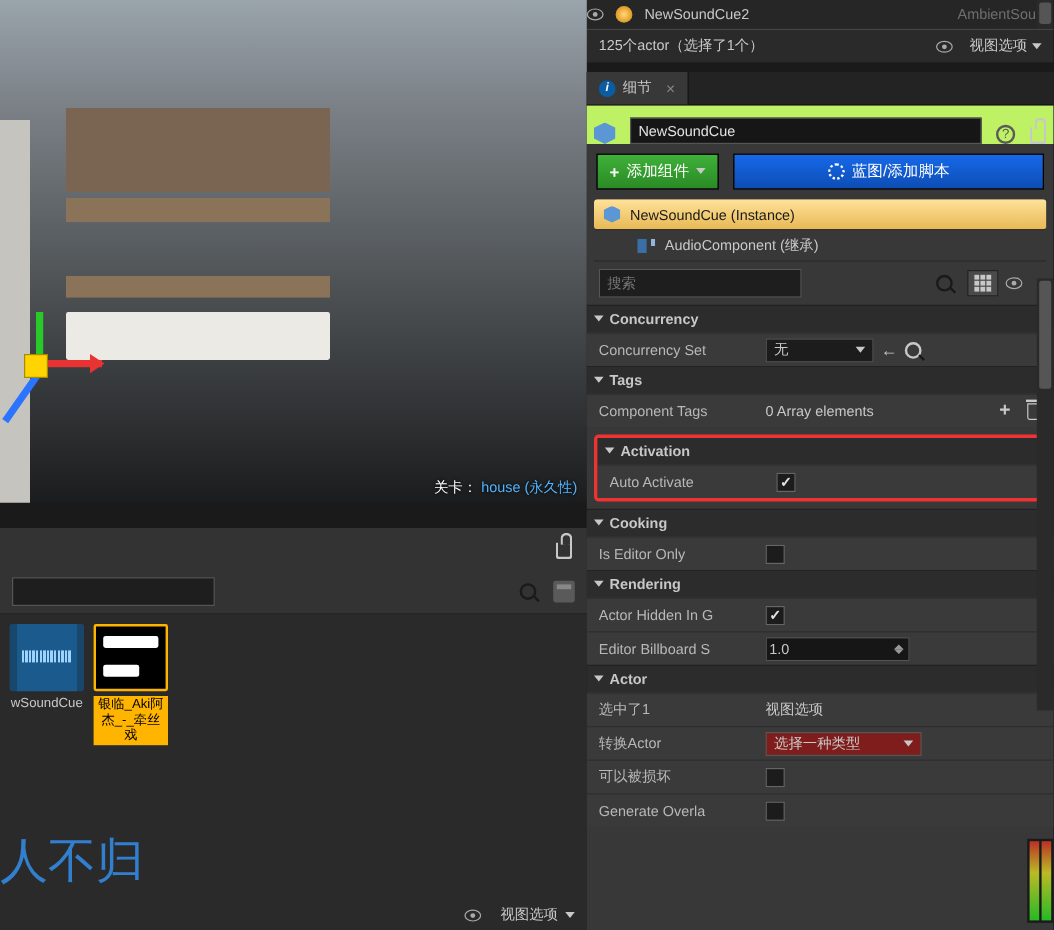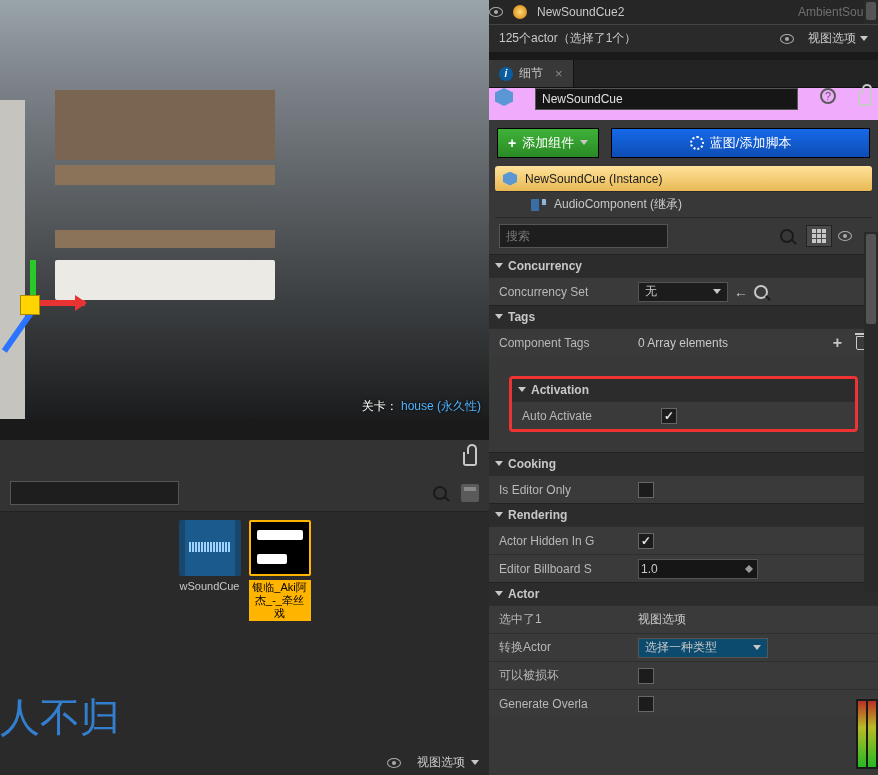--- a/index.html
+++ b/index.html
@@ -25,21 +25,21 @@
 .outliner-row .name { flex:1; color:#c8c8c8; }
 .outliner-row .type { color:#6f6f6f; margin-right:8px;}
 .actor-count-bar { position:absolute; left:489px; top:24px; height:28px; width:389px; background:#2a2a2a; border-top:1px solid #444; display:flex; align-items:center; padding:0 10px; justify-content:space-between;}
 .view-opts { display:flex; align-items:center; gap:4px;}
 .tri-down { width:0;height:0;border:4px solid transparent;border-top:5px solid #c8c8c8;margin-top:3px;}
 .details-panel { position:absolute; left:489px; top:60px; width:389px; height:715px; background:#383838; }
 .tab-bar { height:28px; display:flex; background:#232323; border-bottom:1px solid #111;}
 .tab { display:flex;align-items:center;gap:6px;padding:0 10px;background:#383838;border-right:1px solid #111;}
 .tab .icon-i { width:14px;height:14px;border-radius:50%;background:#0a5da0;color:#fff;display:flex;align-items:center;justify-content:center;font-size:10px;font-weight:bold;font-style:italic;}
 .tab .close { color:#888;font-size:13px;margin-left:6px;}
-.name-row { height:32px; display:flex;align-items:flex-start;padding:0 6px;gap:22px;background:#f0abfc;}
+.name-row { height:32px; display:flex;align-items:flex-end;padding:0 6px;gap:12px;background:#bef264;}
 .cube-icon { width:18px;height:18px;background:#5a97d4;clip-path:polygon(50% 0,100% 25%,100% 75%,50% 100%,0 75%,0 25%);}
 .name-input { flex:1;height:22px;background:#161616;border:1px solid #555;color:#e2e2e2;padding:0 6px;font-size:12px;}
 .help-icon { width:16px;height:16px;border:2px solid #5a5a5a;border-radius:50%;color:#5a5a5a;display:flex;align-items:center;justify-content:center;font-size:11px;}
 .lock-icon { width:14px;height:14px;border:2px solid #c8c8c8;border-top:none;border-radius:0 0 3px 3px;position:relative;margin-top:4px;}
 .lock-icon:before{content:"";position:absolute;top:-8px;left:2px;width:6px;height:8px;border:2px solid #c8c8c8;border-bottom:none;border-radius:5px 5px 0 0;}
 .btn-row { display:flex;gap:12px;padding:8px 8px;}
 .btn { height:30px;display:flex;align-items:center;gap:6px;padding:0 10px;color:#fff;border:1px solid #000;font-size:13px;}
 .btn-green{background:linear-gradient(#3fb139,#2a8a25);}
 .btn-blue{background:linear-gradient(#1669e9,#0d4db5);flex:1;justify-content:center;}
 .plus{font-weight:bold;font-size:14px;}
@@ -54,44 +54,44 @@
 .mag-icon { width:14px;height:14px;border:2px solid #1a1a1a;border-radius:50%;position:relative;}
 .mag-icon:after{content:"";position:absolute;width:6px;height:2px;background:#1a1a1a;transform:rotate(45deg);right:-5px;bottom:-2px;}
 .search-box-wrap{flex:1;position:relative;}
 .search-box-wrap .mag-icon{position:absolute;right:6px;top:5px;}
 .grid-btn { width:26px;height:22px;background:#4a4a4a;border:1px solid #222;display:grid;grid-template-columns:repeat(3,4px);grid-template-rows:repeat(3,4px);gap:1px;padding:3px;place-content:center;}
 .grid-btn span{background:#c8c8c8;}
 .eye-btn{display:flex;align-items:center;gap:2px;}
 .section { border-top:1px solid #222;}
 .section-header { height:22px;background:#2c2c2c;display:flex;align-items:center;padding:0 6px;gap:5px;font-weight:bold;}
 .section-header .tri { width:0;height:0;border:4px solid transparent;border-top:5px solid #c8c8c8;transform:rotate(0deg);margin-top:2px;}
-.section.highlighted{border:3px solid #e33;border-radius:4px;margin:20px;}
+.section.highlighted{border:3px solid #e33;border-radius:4px;margin:6px;}
 .prop-row { height:28px;display:flex;align-items:center;padding:0 10px;background:#3a3a3a;border-top:1px solid #2e2e2e;gap:24px;}
 .prop-row .label{width:115px;color:#b8b8b8;white-space:nowrap;overflow:hidden;}
 .prop-row .val{flex:1;display:flex;align-items:center;gap:6px;}
 .dropdown { height:20px;background:#1c1c1c;border:1px solid #555;color:#c8c8c8;display:flex;align-items:center;padding:0 6px;min-width:90px;justify-content:space-between;}
-.dropdown.light{background:#0c4a6e;min-width:130px;}
+.dropdown.light{background:#7f1d1d;min-width:130px;}
 .checkbox { width:16px;height:16px;background:#1c1c1c;border:1px solid #666;display:flex;align-items:center;justify-content:center;}
 .checkbox.checked:after{content:"✓";color:#e2e2e2;font-size:12px;font-weight:bold;}
 .spinner { height:20px;background:#161616;border:1px solid #555;display:flex;align-items:center;padding:0 2px;min-width:120px;position:relative;}
 .spinner .arrows{position:absolute;right:4px;display:flex;flex-direction:column;gap:0;}
 .spinner .arrows span{width:0;height:0;border:4px solid transparent;}
 .spinner .arrows .up{border-bottom:4px solid #999;}
 .spinner .arrows .dn{border-top:4px solid #999;}
 .add-btn{font-size:16px;color:#c8c8c8;font-weight:bold;margin-left:auto;}
 .trash{width:12px;height:14px;border:1.5px solid #c8c8c8;border-radius:0 0 2px 2px;margin-left:8px;position:relative;}
 .trash:before{content:"";position:absolute;top:-4px;left:-2px;width:14px;height:2px;background:#c8c8c8;}
 .asset-browser { position:absolute; left:0; top:440px; width:489px; height:335px; background:#2a2a2a;}
 .ab-top { height:72px;background:#333;border-bottom:1px solid #222;position:relative;}
 .ab-lock{position:absolute;right:12px;top:8px;}
 .ab-search { position:absolute;left:0;top:38px;right:0;height:30px;display:flex;align-items:center;gap:8px;padding:0 10px;}
 .ab-search .search-box-wrap .mag-icon{border-color:#1a1a1a;}
 .save-icon{width:18px;height:18px;background:#5a5a5a;border-radius:2px;position:relative;}
 .save-icon:after{content:"";position:absolute;left:3px;top:3px;width:12px;height:4px;background:#888;}
-.thumbs { display:flex;gap:8px;padding:8px;justify-content:center;}
+.thumbs { display:flex;gap:8px;padding:8px;}
 .thumb { width:62px;display:flex;flex-direction:column;align-items:center;}
 .thumb .img { width:62px;height:56px;background:#232323;border-radius:2px;}
 .thumb.sel .img { border:2px solid #ffb400;}
 .thumb .wave { background:linear-gradient(90deg,#18476b 0 10%,#1a5a8c 10% 90%,#18476b 90%);position:relative;}
 .thumb .wave:after{content:"";position:absolute;left:10px;right:10px;top:22px;height:10px;background:repeating-linear-gradient(90deg,#9fd3ff 0 2px,transparent 2px 3px);}
 .thumb.sel .img{background:#000;}
 .thumb.sel .bar1{position:absolute;left:6px;right:6px;top:8px;height:10px;background:#fff;border-radius:2px;}
 .thumb.sel .bar1.b2{top:32px;width:30px;}
 .thumb .img.sel-inner{position:relative;}
 .thumb .lbl{font-size:11px;text-align:center;margin-top:4px;line-height:13px;}

